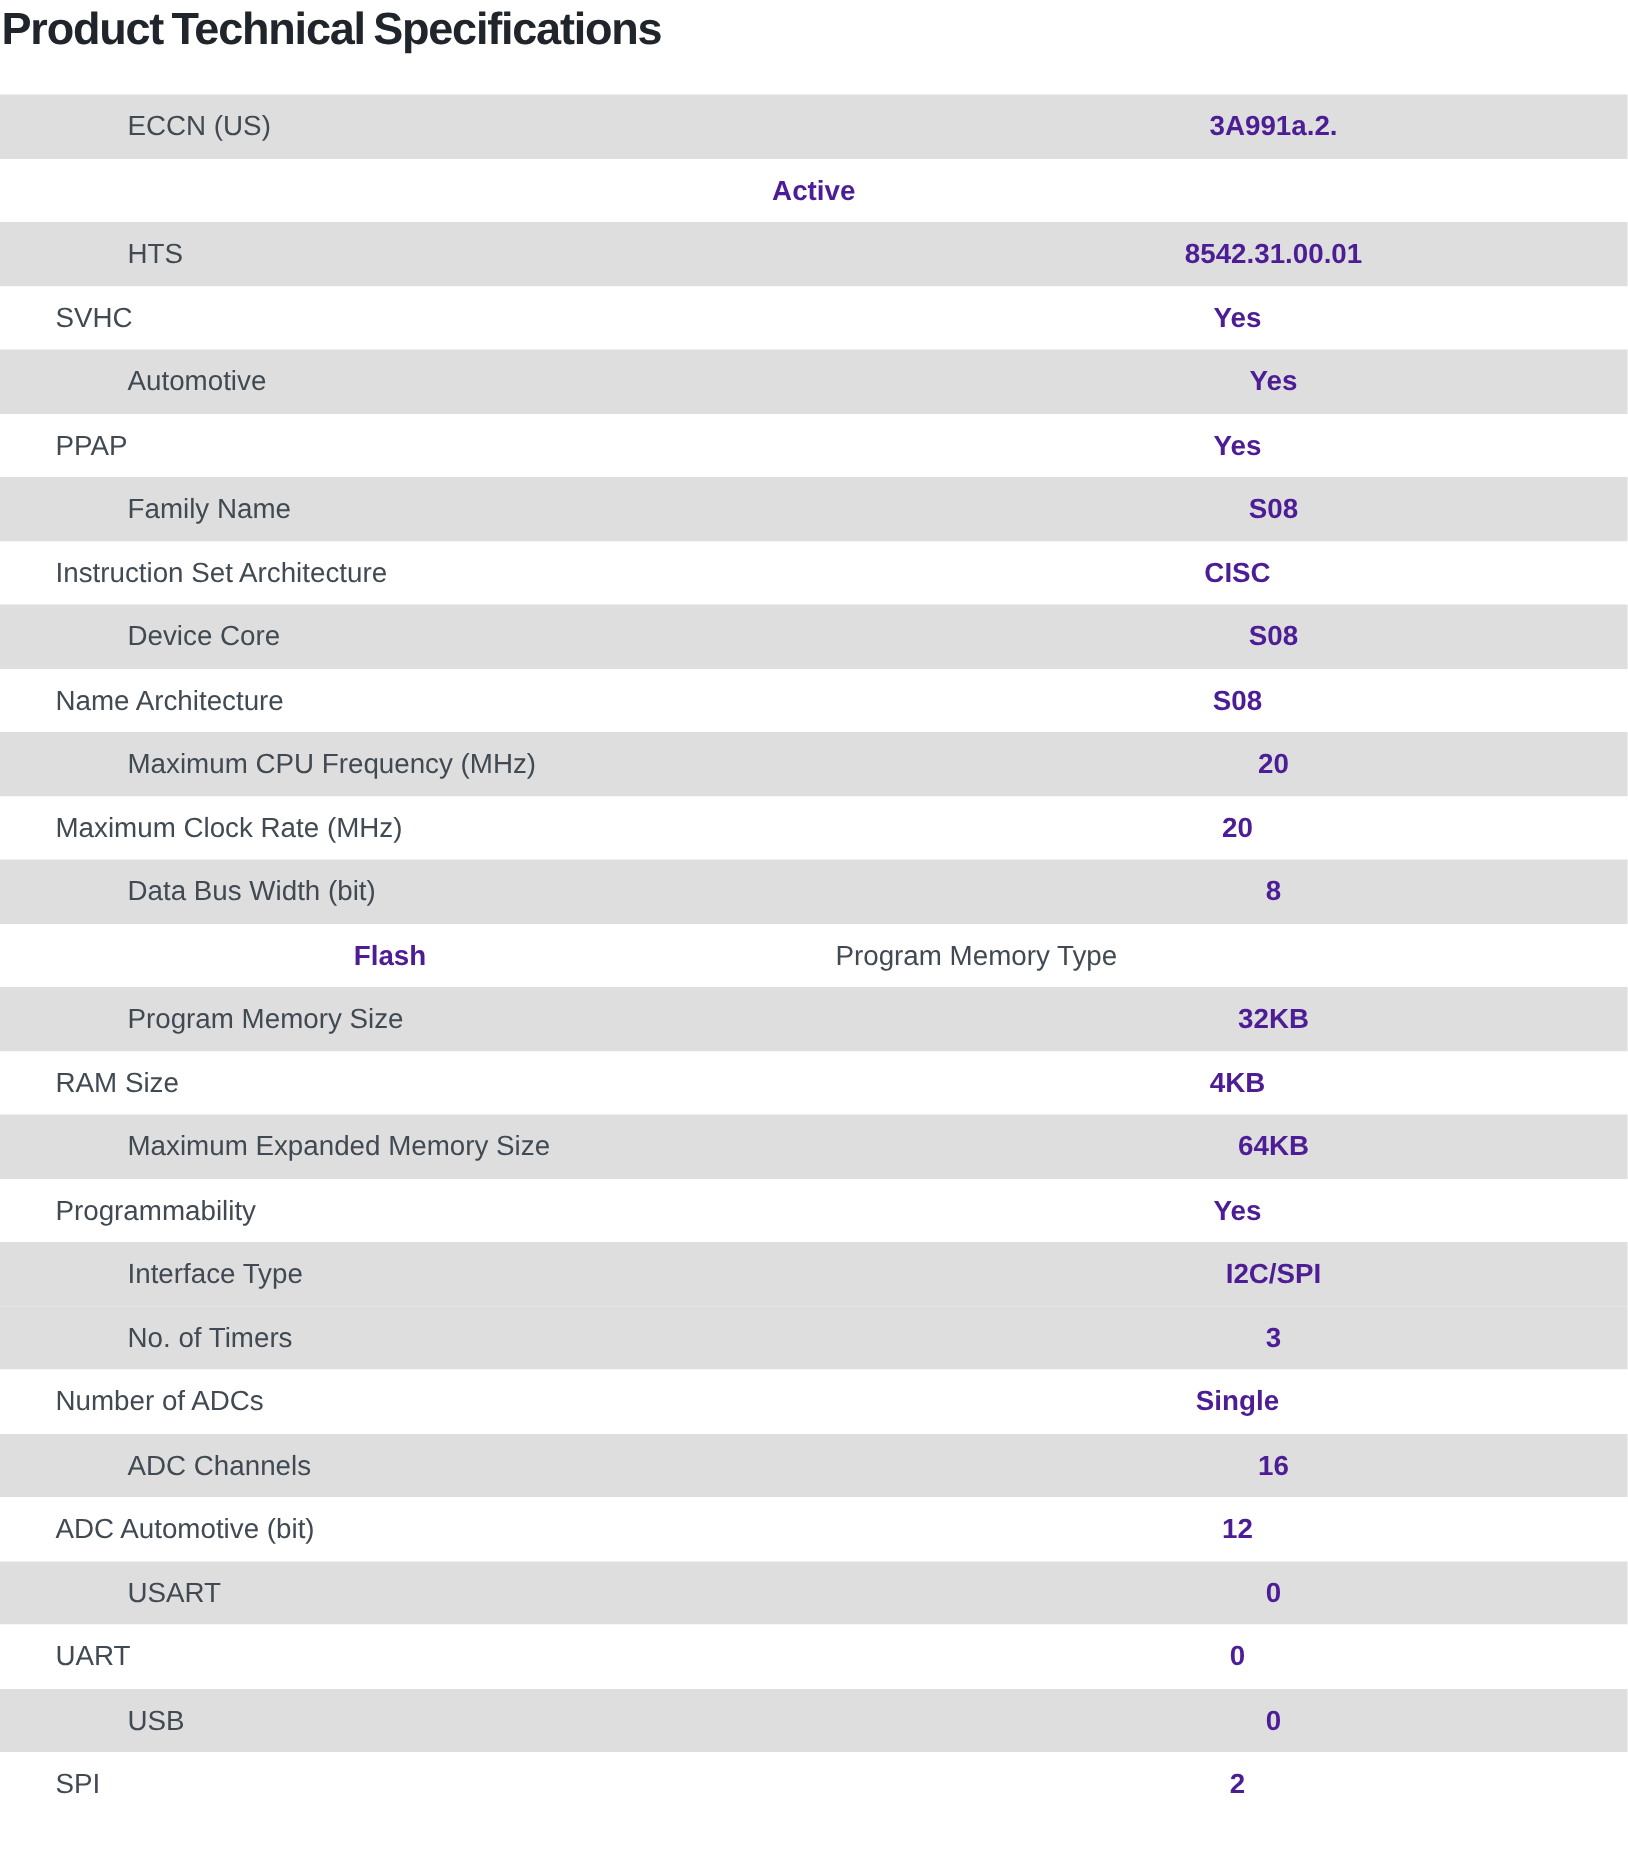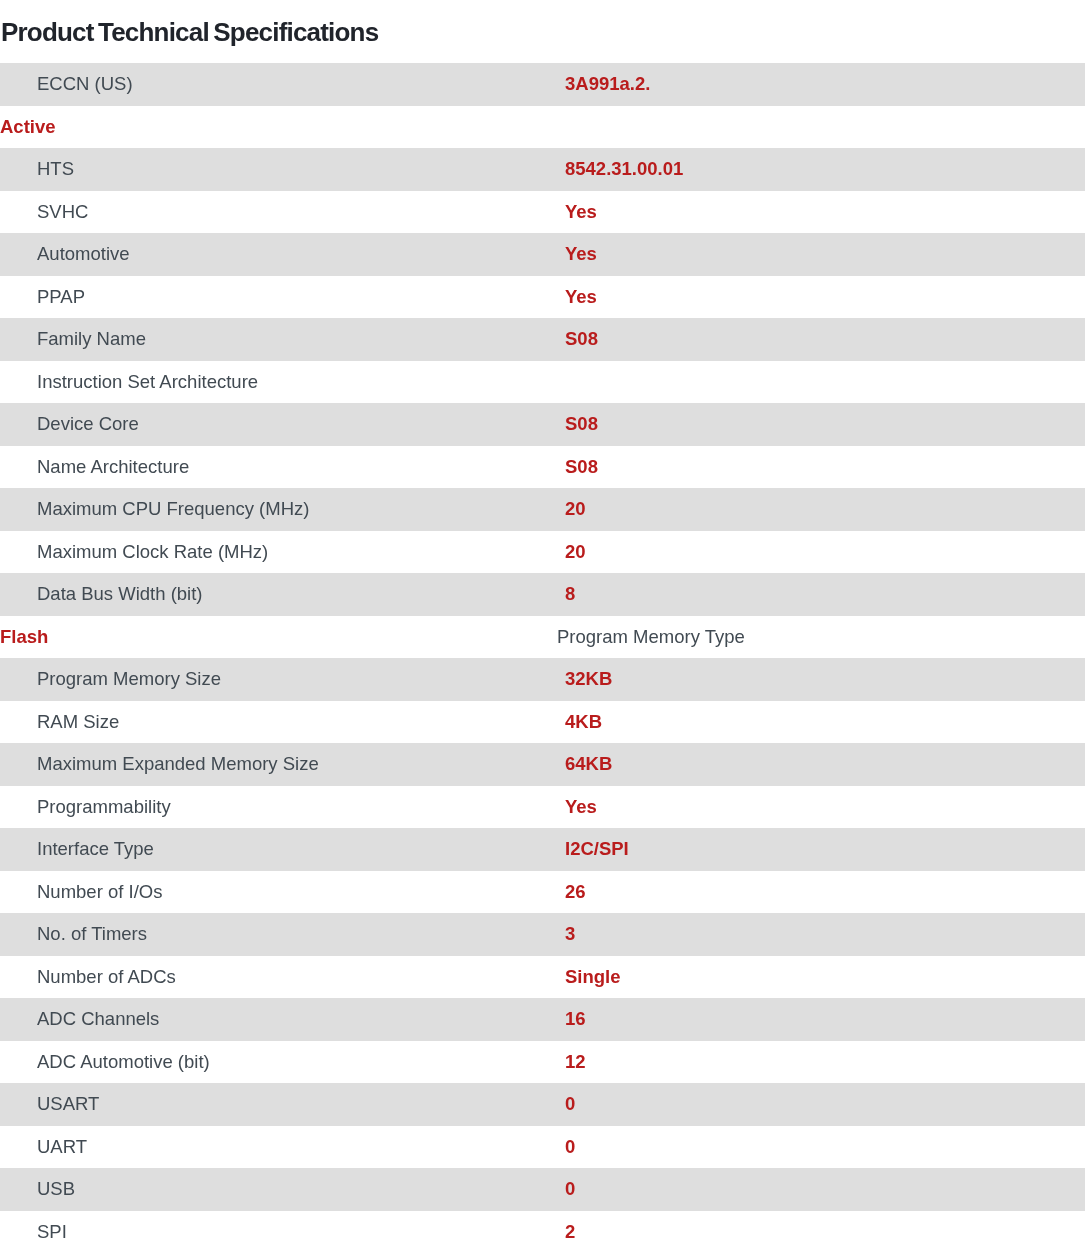--- a/index.html
+++ b/index.html
@@ -6,58 +6,60 @@
   html, body {
     width: 1085px;
     height: 1249px;
     overflow: hidden;
     background: #ffffff;
     font-family: "Liberation Sans", sans-serif;
   }
   .page-title {
     position: absolute;
     left: 1px;
-    top: 17px;
-    font-size: 26px;
+    top: 3px;
+    font-size: 30px;
     font-weight: 700;
     color: #20242b;
     letter-spacing: -0.8px;
     word-spacing: -2px;
   }
   .spec-table {
     position: absolute;
     top: 63px;
     left: 0;
     width: 1085px;
   }
   .row {
     display: flex;
     align-items: center;
     height: 42.5px;
     width: 100%;
     background: #ffffff;
   }
   .row.alt {
     background: #dedede;
+    padding-left: 48px;
   }
   .cell { 
     font-size: 18.5px;
     line-height: 1;
     white-space: nowrap;
   }
   .cell.label {
     flex: 0 0 565px;
     padding-left: 37px;
     color: #414a52;
     font-weight: 400;
   }
   .cell.value {
     flex: 1 1 auto;
-    color: #b91c1c;
+    color: #4c1d95;
     font-weight: 700;
+    text-align: center;
   }
 </style>
 </head>
 <body>
 
 <h1 class="page-title">Product Technical Specifications</h1>
 
 <section class="spec-table" id="spec-table">
 
     <div class="row alt">
@@ -89,20 +91,21 @@
       <div class="cell value">Yes</div>
     </div>
 
     <div class="row alt">
       <div class="cell label">Family Name</div>
       <div class="cell value">S08</div>
     </div>
 
     <div class="row">
       <div class="cell label">Instruction Set Architecture</div>
+      <div class="cell value">CISC</div>
     </div>
 
     <div class="row alt">
       <div class="cell label">Device Core</div>
       <div class="cell value">S08</div>
     </div>
 
     <div class="row">
       <div class="cell label">Name Architecture</div>
       <div class="cell value">S08</div>
@@ -146,24 +149,20 @@
     <div class="row">
       <div class="cell label">Programmability</div>
       <div class="cell value">Yes</div>
     </div>
 
     <div class="row alt">
       <div class="cell label">Interface Type</div>
       <div class="cell value">I2C/SPI</div>
     </div>
 
-    <div class="row">
-      <div class="cell label">Number of I/Os</div>
-      <div class="cell value">26</div>
-    </div>
 
     <div class="row alt">
       <div class="cell label">No. of Timers</div>
       <div class="cell value">3</div>
     </div>
 
     <div class="row">
       <div class="cell label">Number of ADCs</div>
       <div class="cell value">Single</div>
     </div>

